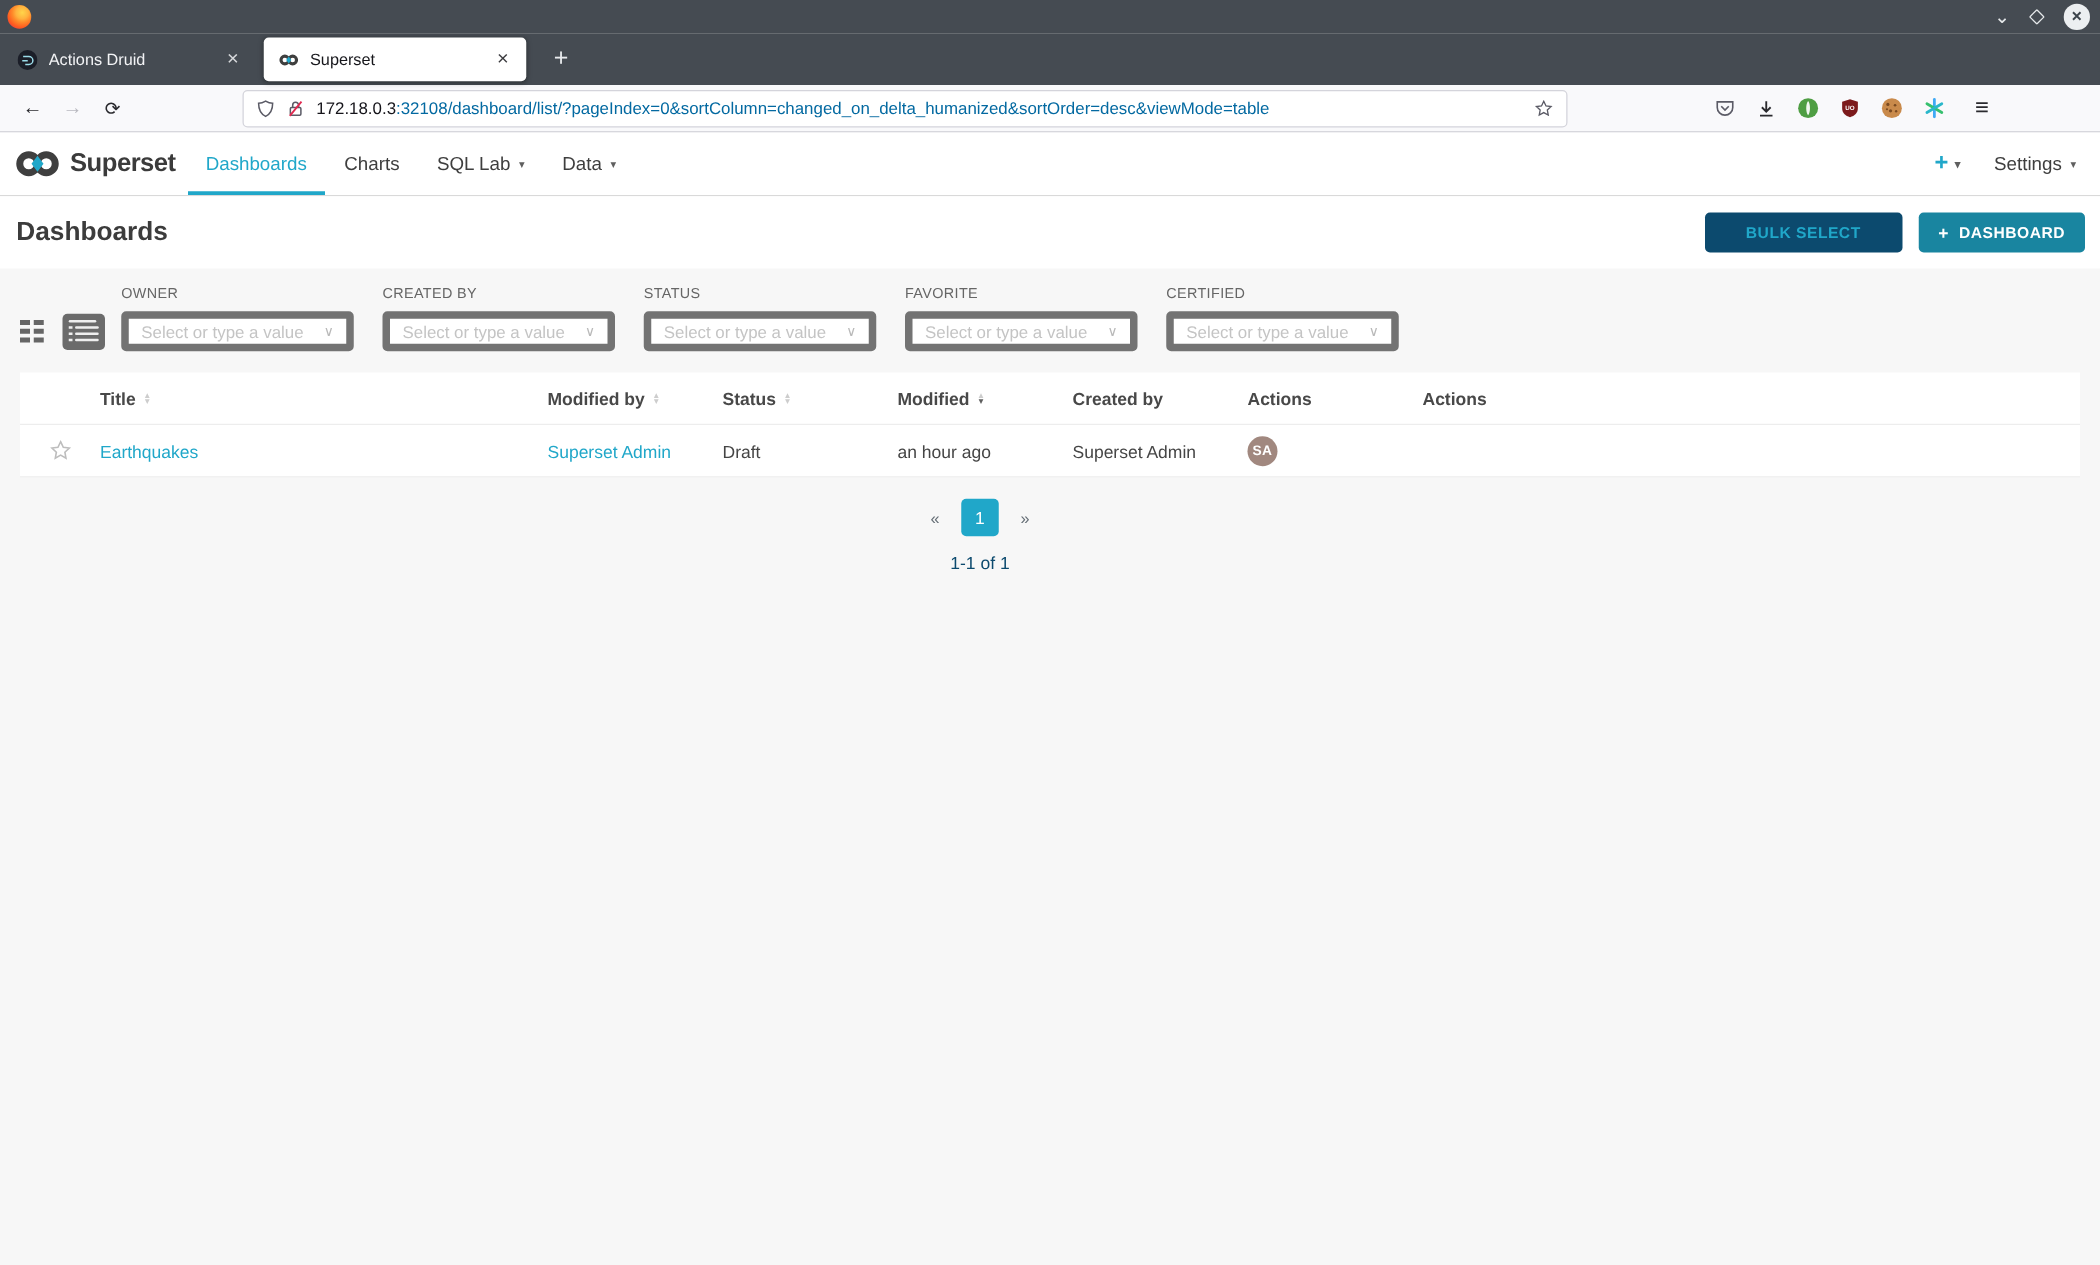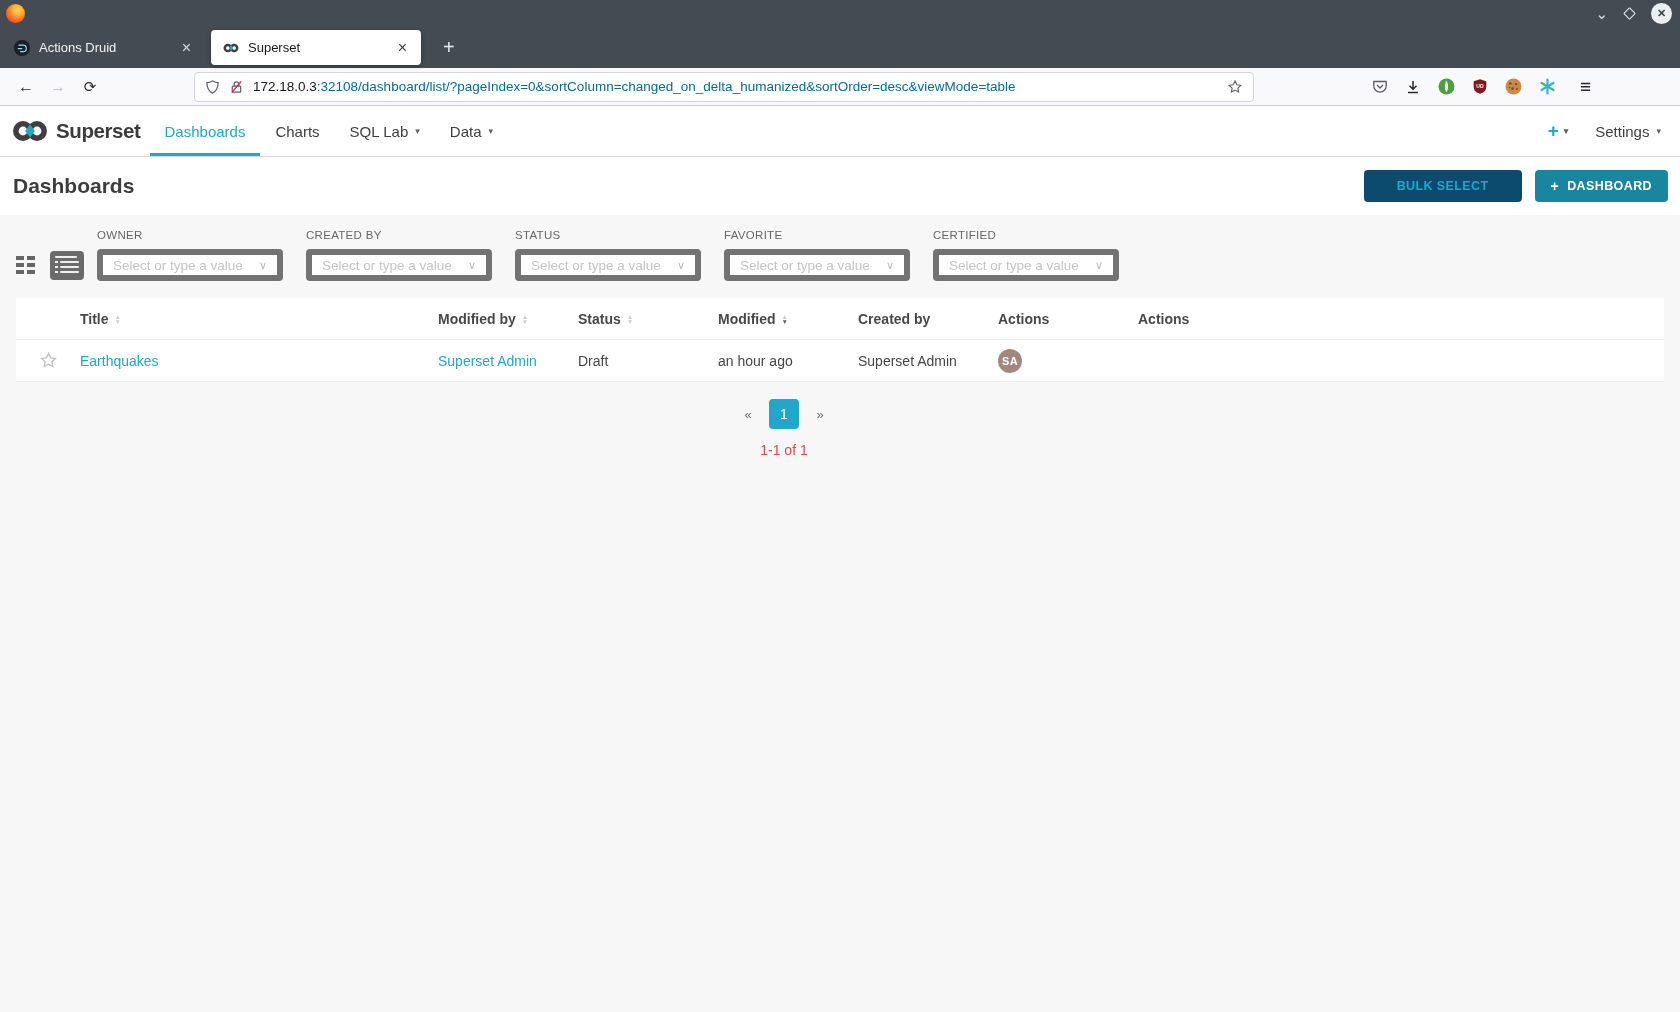--- a/index.html
+++ b/index.html
@@ -98,21 +98,21 @@
   .sorters i { font-style:normal; font-size:6.5px; color:#cdcdcd; }
   .sorters i.on { color:#5f5f5f; }
   .link { color:#20a7c9; cursor:pointer; }
   .avatar { width:24px; height:24px; border-radius:50%; background:#a1887f; color:#fff; font-size:11px;
     font-weight:bold; letter-spacing:.3px; display:flex; align-items:center; justify-content:center; }
 
   .pagi-wrap { width:1568px; display:flex; justify-content:center; align-items:center; gap:7px; margin-top:17px; }
   .pg-nav { width:28px; height:30px; display:flex; align-items:center; justify-content:center; color:#656e76; font-size:13px; }
   .pg-page { width:30px; height:30px; border-radius:4px; background:#20a7c9; color:#fff; font-size:14px;
     display:flex; align-items:center; justify-content:center; }
-  .pagi-summary { width:1568px; text-align:center; margin-top:13px; font-size:14px; color:#ef4444; }
+  .pagi-summary { width:1568px; text-align:center; margin-top:13px; font-size:14px; color:#0c4a6e; }
 </style>
 </head>
 <body>
 
 <div class="titlebar">
   <span class="ff-logo"></span>
   <div class="win-controls">
     <span class="wc-min">⌄</span>
     <span class="wc-max"></span>
     <span class="wc-close">✕</span>

